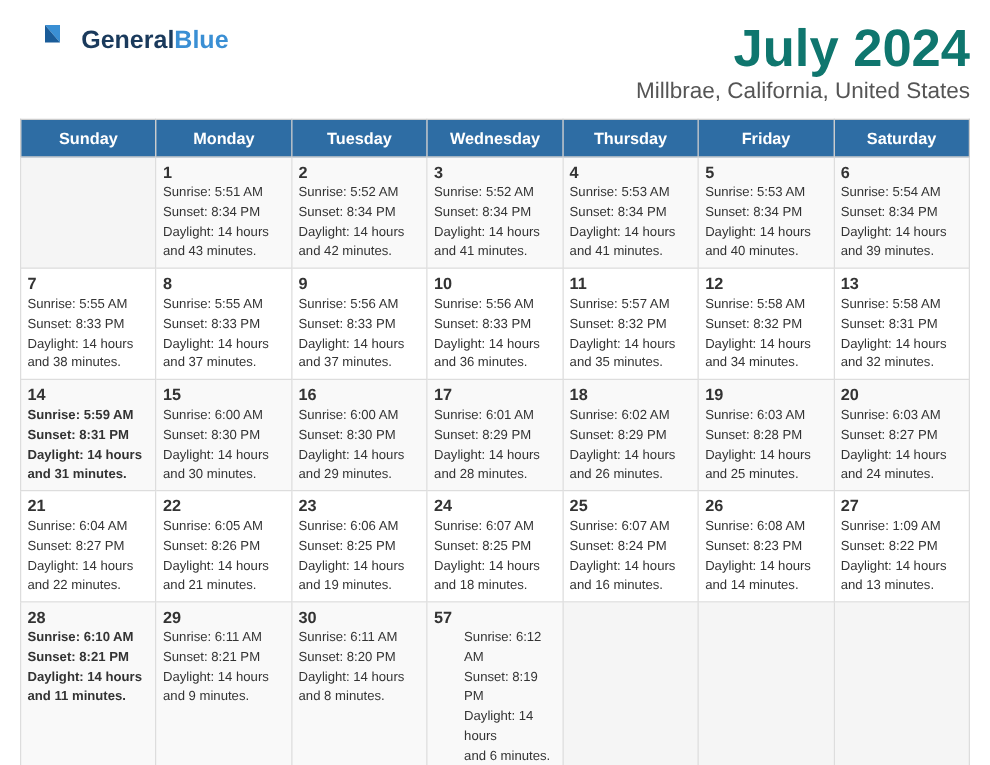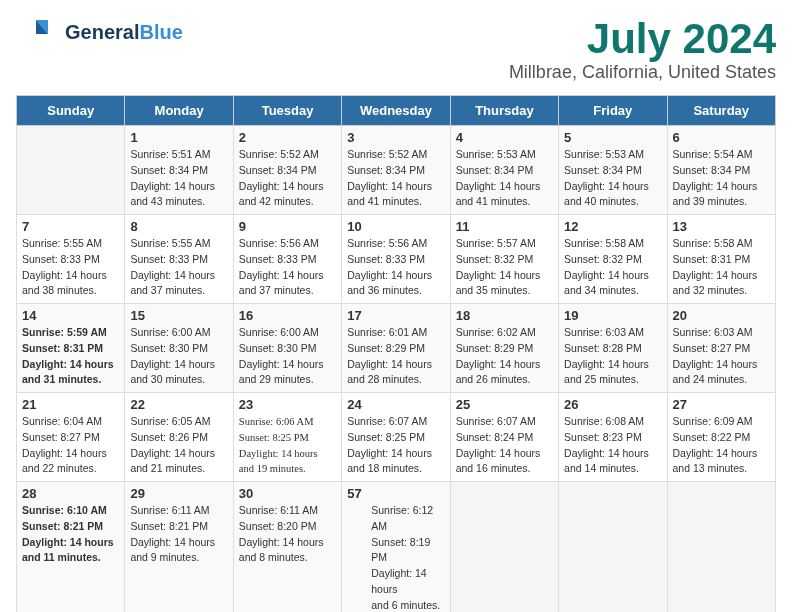--- a/index.html
+++ b/index.html
@@ -269,21 +269,21 @@
         </td>
         <td>
           <span class="day-number">22</span>
           <div class="cell-content" style="white-space: pre-line;">Sunrise: 6:05 AM
 Sunset: 8:26 PM
 Daylight: 14 hours
 and 21 minutes.</div>
         </td>
         <td>
           <span class="day-number">23</span>
-          <div class="cell-content" style="white-space: pre-line; font-family: Liberation Serif, serif;">Sunrise: 6:06 AM
+          <div class="cell-content" style="white-space: pre-line;">Sunrise: 6:06 AM
 Sunset: 8:25 PM
 Daylight: 14 hours
 and 19 minutes.</div>
         </td>
         <td>
           <span class="day-number">24</span>
           <div class="cell-content" style="white-space: pre-line;">Sunrise: 6:07 AM
 Sunset: 8:25 PM
 Daylight: 14 hours
 and 18 minutes.</div>
@@ -297,21 +297,21 @@
         </td>
         <td>
           <span class="day-number">26</span>
           <div class="cell-content" style="white-space: pre-line;">Sunrise: 6:08 AM
 Sunset: 8:23 PM
 Daylight: 14 hours
 and 14 minutes.</div>
         </td>
         <td>
           <span class="day-number">27</span>
-          <div class="cell-content" style="white-space: pre-line;">Sunrise: 6:09 AM
+          <div class="cell-content" style="white-space: pre-line;">Sunrise: 1:09 AM
 Sunset: 8:22 PM
 Daylight: 14 hours
 and 13 minutes.</div>
         </td>
       </tr>
       <tr>
         <td>
           <span class="day-number">28</span>
           <div class="cell-content" style="white-space: pre-line; font-weight: bold;">Sunrise: 6:10 AM
 Sunset: 8:21 PM

